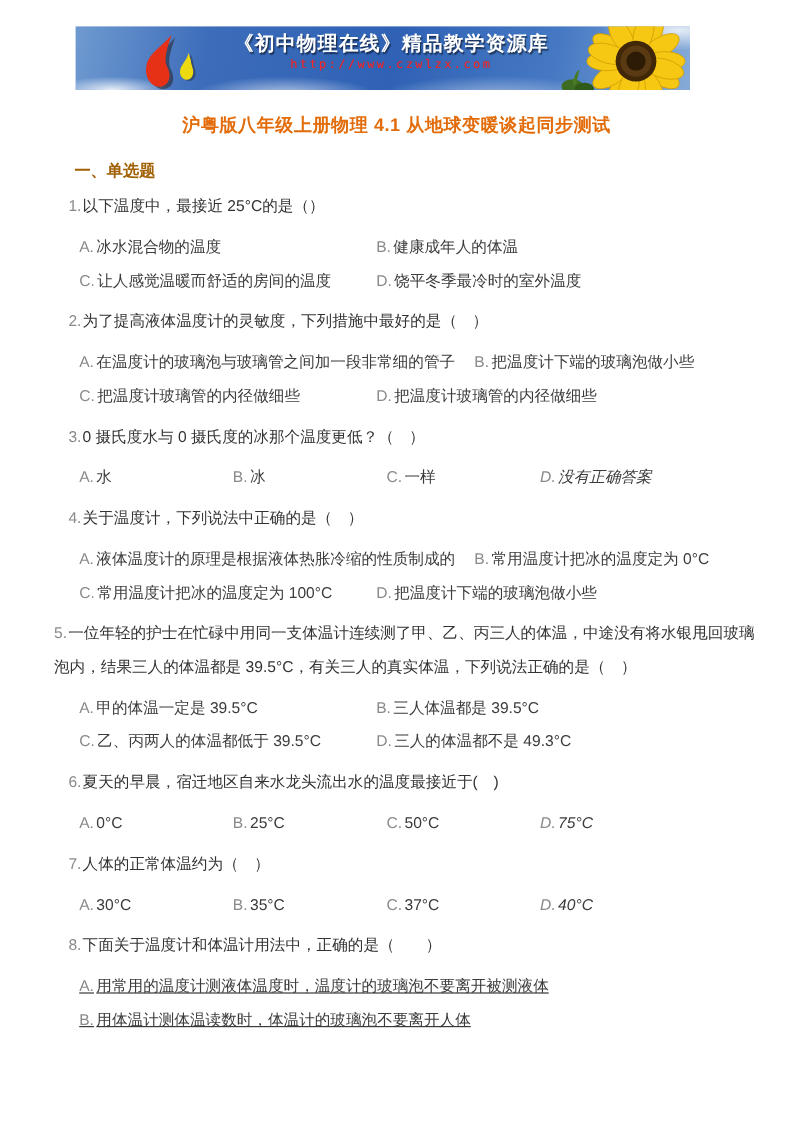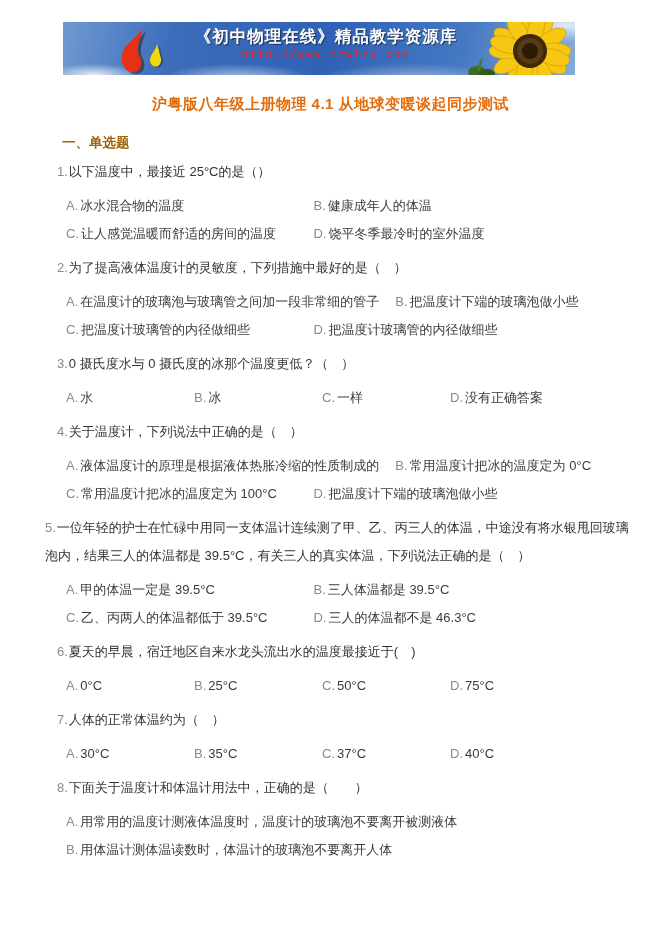--- a/index.html
+++ b/index.html
@@ -46,22 +46,22 @@
   #questions{margin-top:4px;}
   .question{margin-top:6px;}
   .stem{line-height:28px;font-size:13px;margin-top:6px;color:#333;}
   .stem.wide{margin-left:-12px;margin-right:-26px;}
   .q-num{color:#8a8a8a;margin-right:1px;}
   .options{margin-top:6px;padding-left:9px;}
   .opt-row{display:flex;line-height:28px;font-size:13px;}
   .option{white-space:nowrap;}
   .pairs .opt-row .option:first-child{min-width:46%;box-sizing:border-box;padding-right:16px;}
   .row4 .opt-row .option{min-width:23.8%;box-sizing:border-box;padding-right:8px;}
-  .row4 .opt-row .option:last-child{min-width:0;}
-  .stack .opt-row .option{white-space:normal;}
+  .row4 .opt-row .option:last-child{min-width:0;font-style:italic;}
+  .stack .opt-row .option{white-space:normal;text-decoration:underline;}
   .opt-letter{color:#8a8a8a;margin-right:2px;}
 </style>
 </head>
 <body>
 
 <div class="page">
 
   <div class="banner">
     <svg class="flame-logo" width="64" height="52" viewBox="0 0 64 52">
       <path d="M38 5 C30 15 19 20 17 31 C15 41 22 50 30 48 C37 46 38 38 34 31 C31 25 35 14 38 5 Z" transform="translate(3,2)" fill="rgba(30,15,5,0.45)"></path>
@@ -177,21 +177,21 @@
     <div class="stem wide">
       <span class="q-num">5.</span><span class="q-text">一位年轻的护士在忙碌中用同一支体温计连续测了甲、乙、丙三人的体温，中途没有将水银甩回玻璃泡内，结果三人的体温都是 39.5°C，有关三人的真实体温，下列说法正确的是（　）</span>
     </div>
     <div class="options pairs">
           <div class="opt-row">
             <span class="option"><span class="opt-letter">A.</span><span class="opt-text">甲的体温一定是 39.5°C</span></span>
             <span class="option"><span class="opt-letter">B.</span><span class="opt-text">三人体温都是 39.5°C</span></span>
           </div>
           <div class="opt-row">
             <span class="option"><span class="opt-letter">C.</span><span class="opt-text">乙、丙两人的体温都低于 39.5°C</span></span>
-            <span class="option"><span class="opt-letter">D.</span><span class="opt-text">三人的体温都不是 46.3°C</span></span>
+            <span class="option"><span class="opt-letter">D.</span><span class="opt-text">三人的体温都不是 49.3°C</span></span>
           </div>
         </div>
   </div>
 
   <div class="question">
     <div class="stem">
       <span class="q-num">6.</span><span class="q-text">夏天的早晨，宿迁地区自来水龙头流出水的温度最接近于(　)</span>
     </div>
     <div class="options row4">
           <div class="opt-row">

